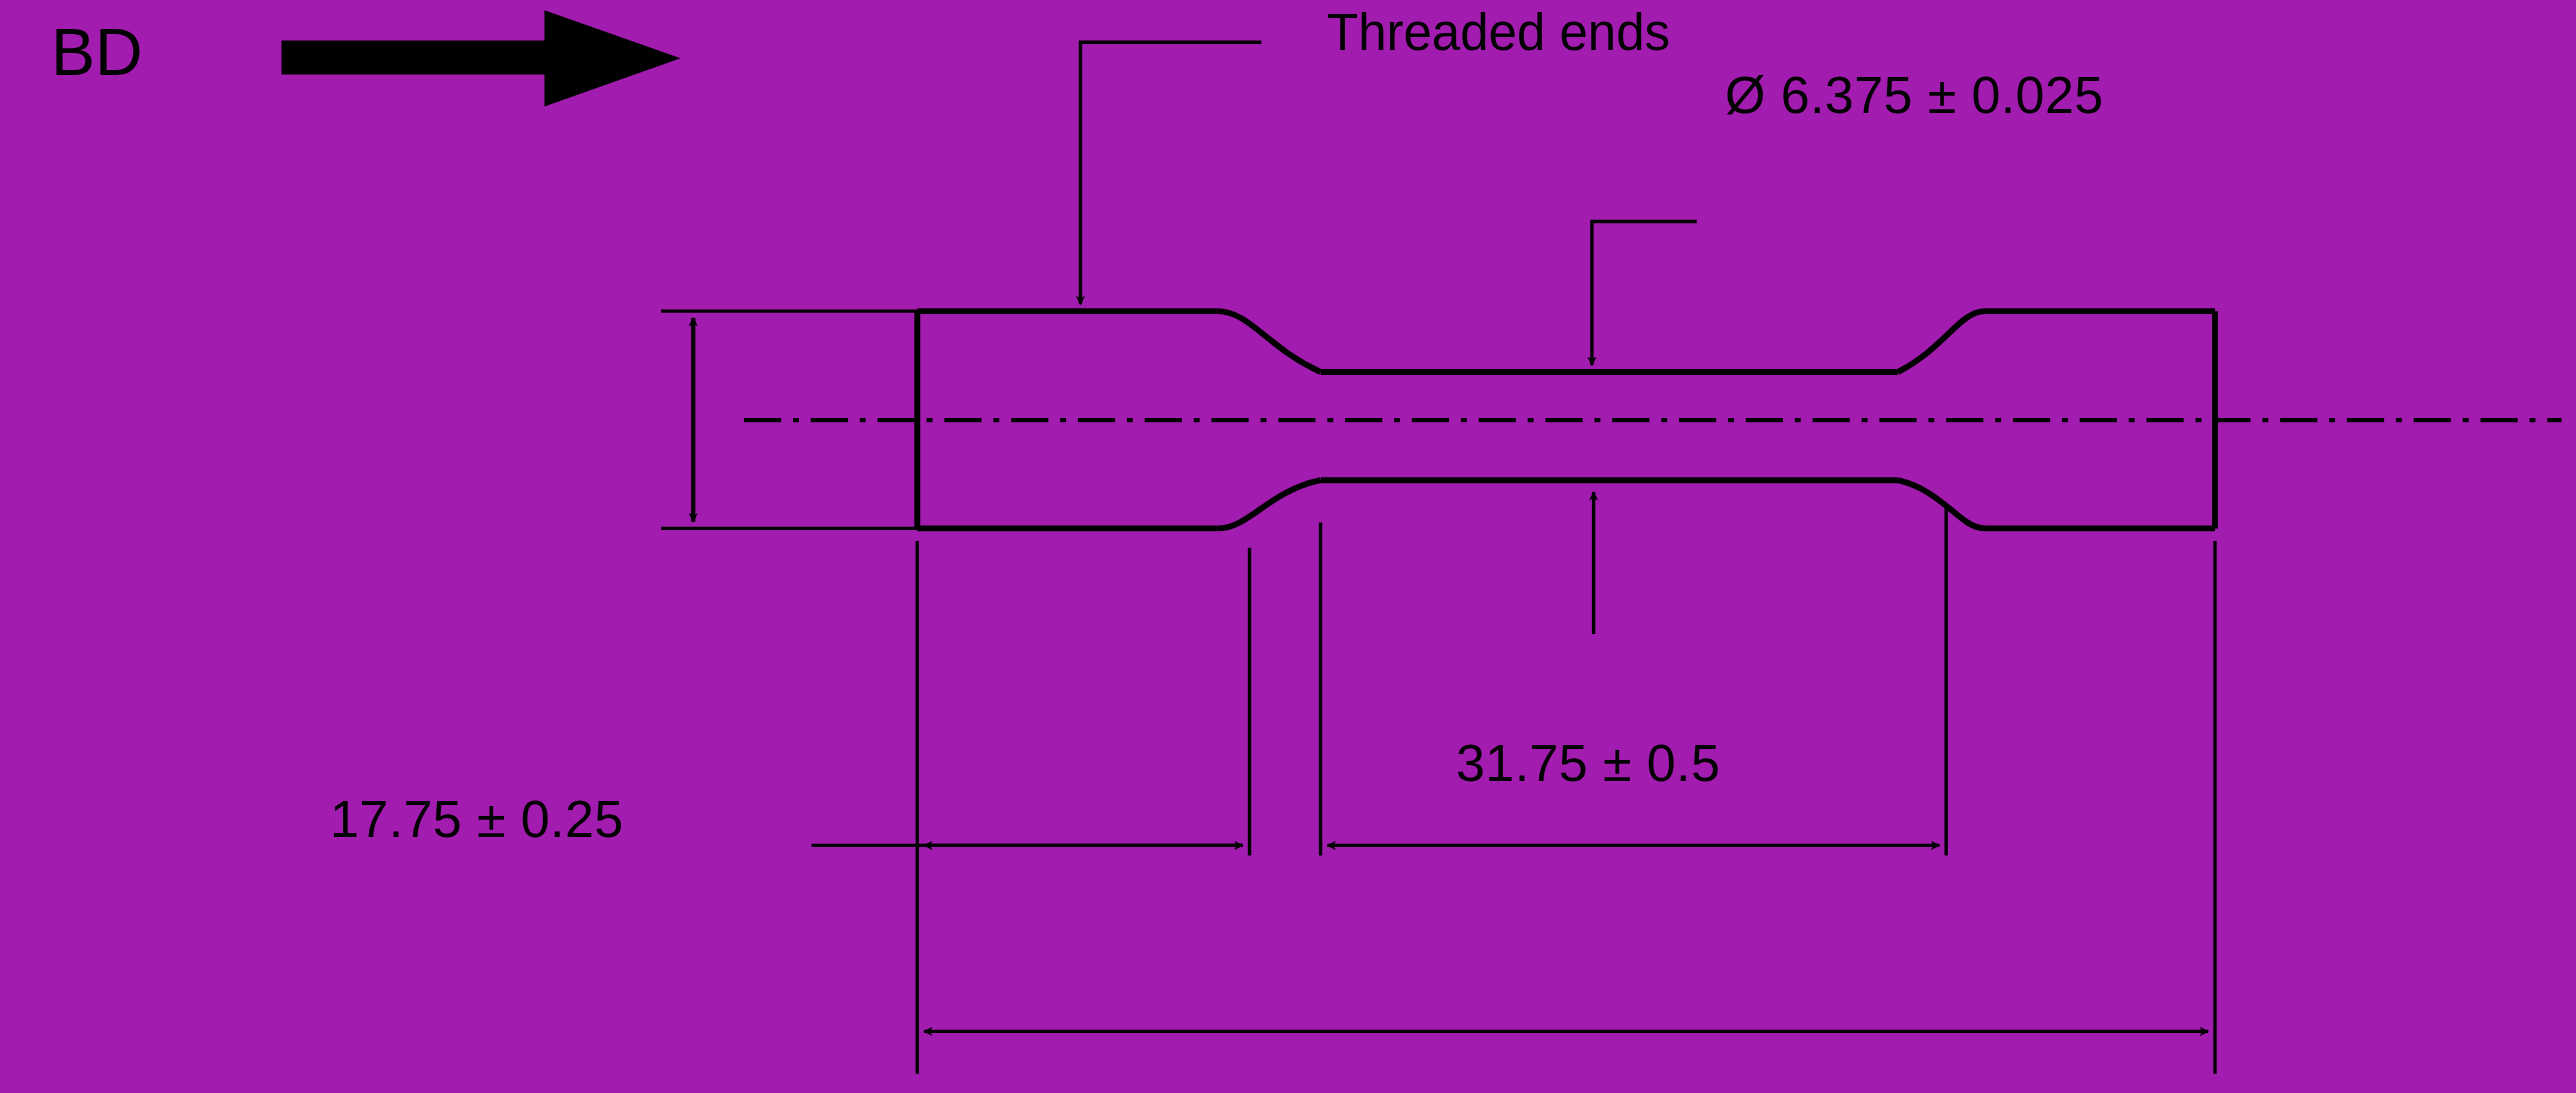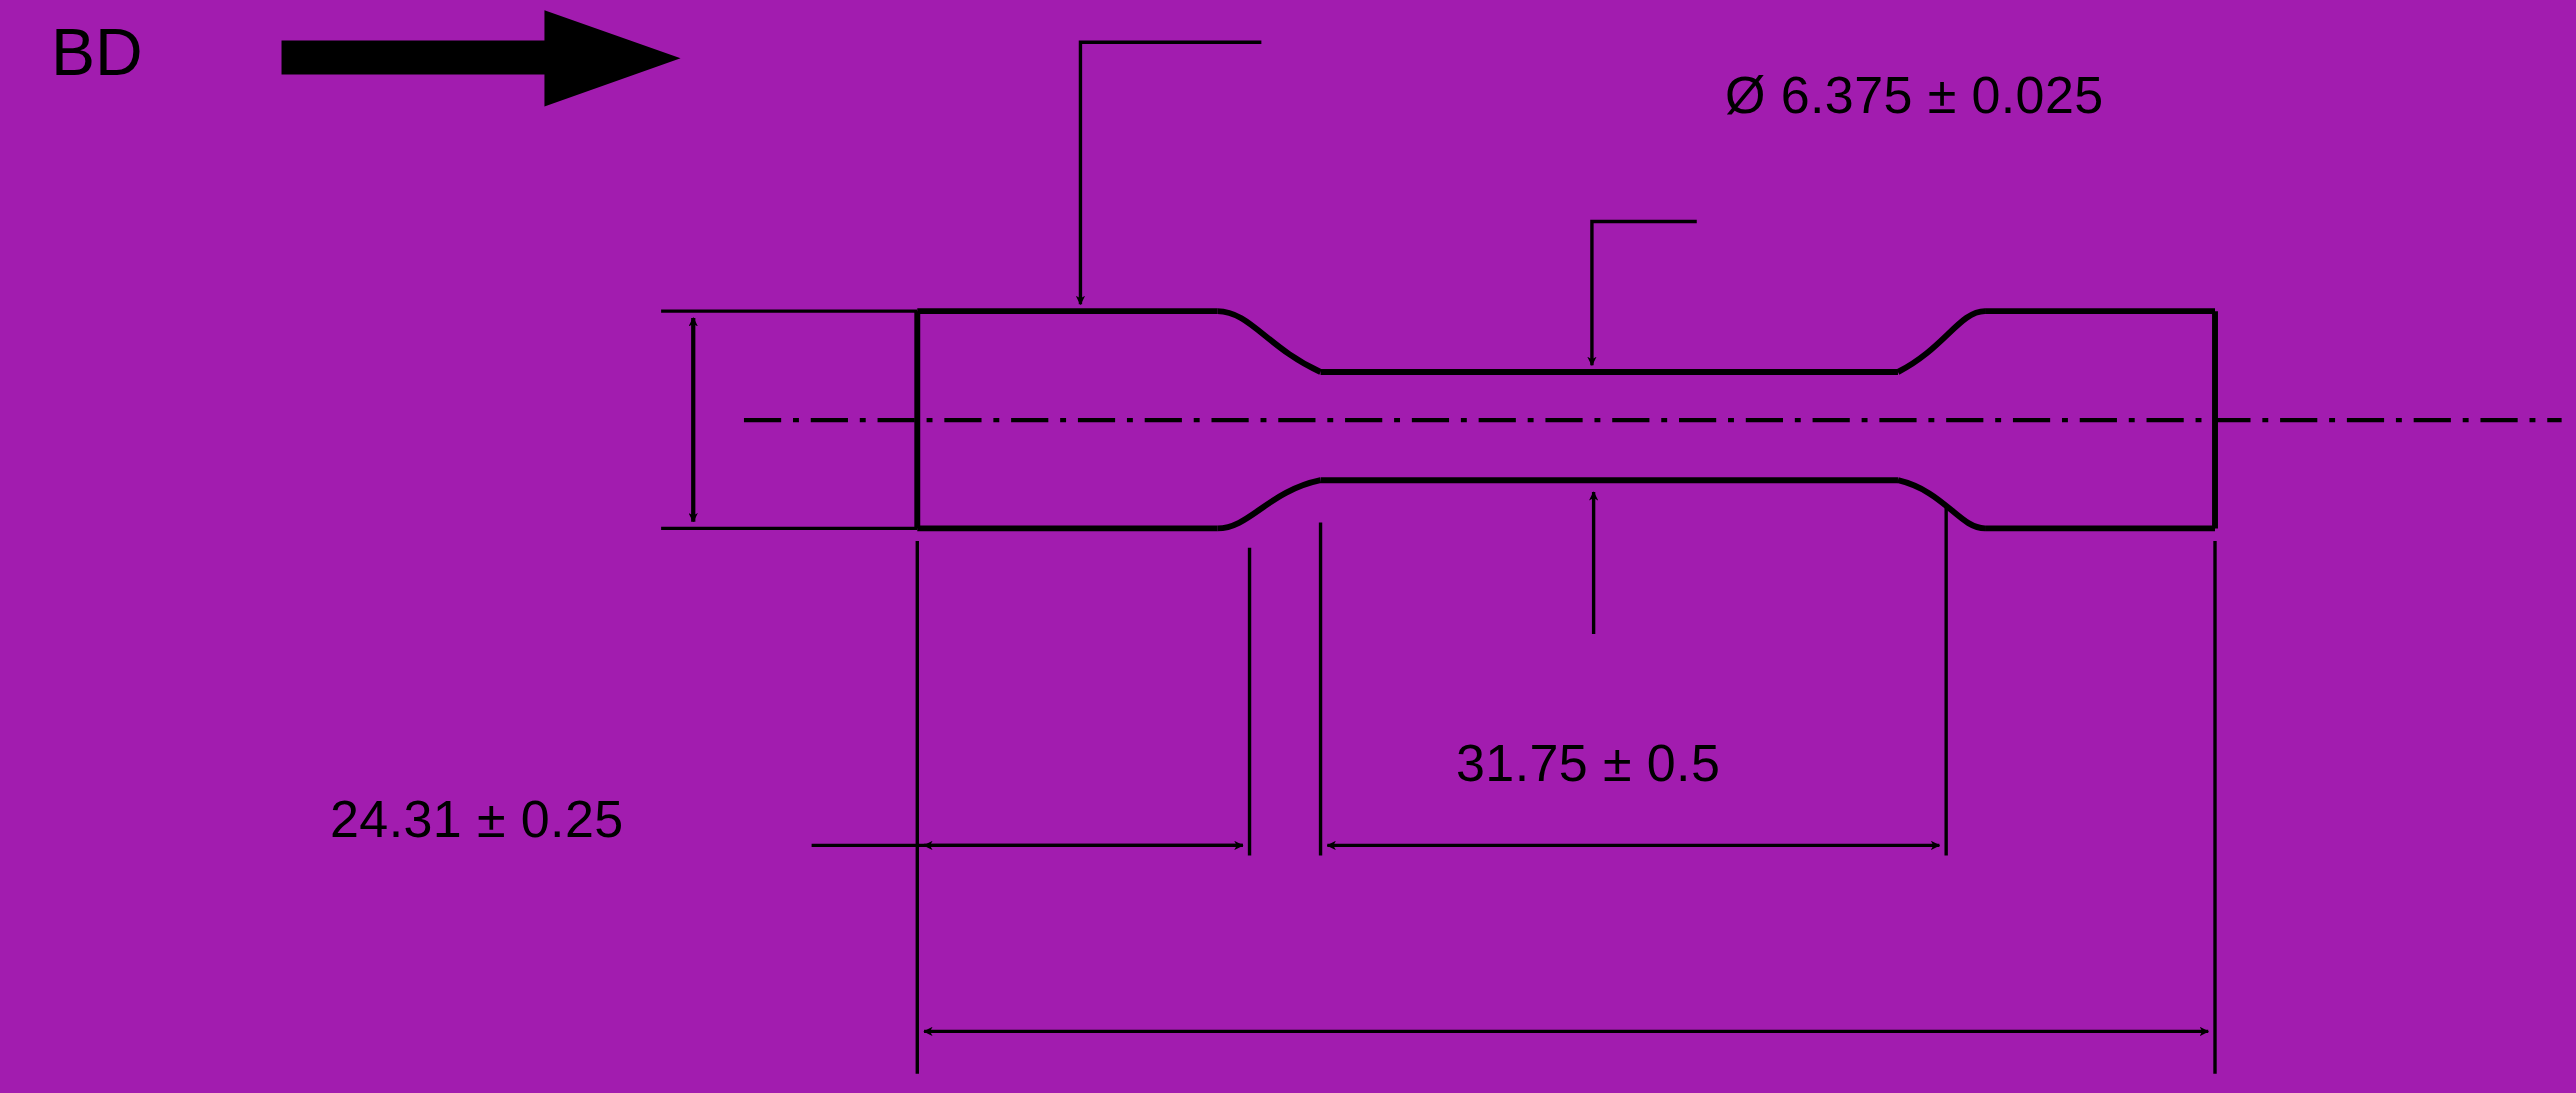--- a/index.html
+++ b/index.html
@@ -125,23 +125,24 @@
     </g>
 
     <g>
       <path d="M 1093 1220 L 2612 1220" fill="none" stroke="#000000" stroke-width="4" marker-start="url(#ah)" marker-end="url(#ah)"></path>
     </g>
 
   </svg>
 
   <div class="lbl bd-text" style="left:51px; top:18.6px;">BD</div>
 
+  <div class="lbl note-text" style="left:1327px; top:6.8px;">Threaded ends</div>
 
   <div class="lbl dim-text" style="left:1725px; top:69px;text-align:right;">Ø 6.375 ± 0.025</div>
 
 
-  <div class="lbl dim-text" style="left:330px; top:793px;">24.31 ± 0.25</div>
+  <div class="lbl dim-text" style="left:330px; top:793px;">17.75 ± 0.25</div>
 
   <div class="lbl dim-text" style="left:1456px; top:737px;">31.75 ± 0.5</div>
 
 
 </div>
 
 
 </body></html>

